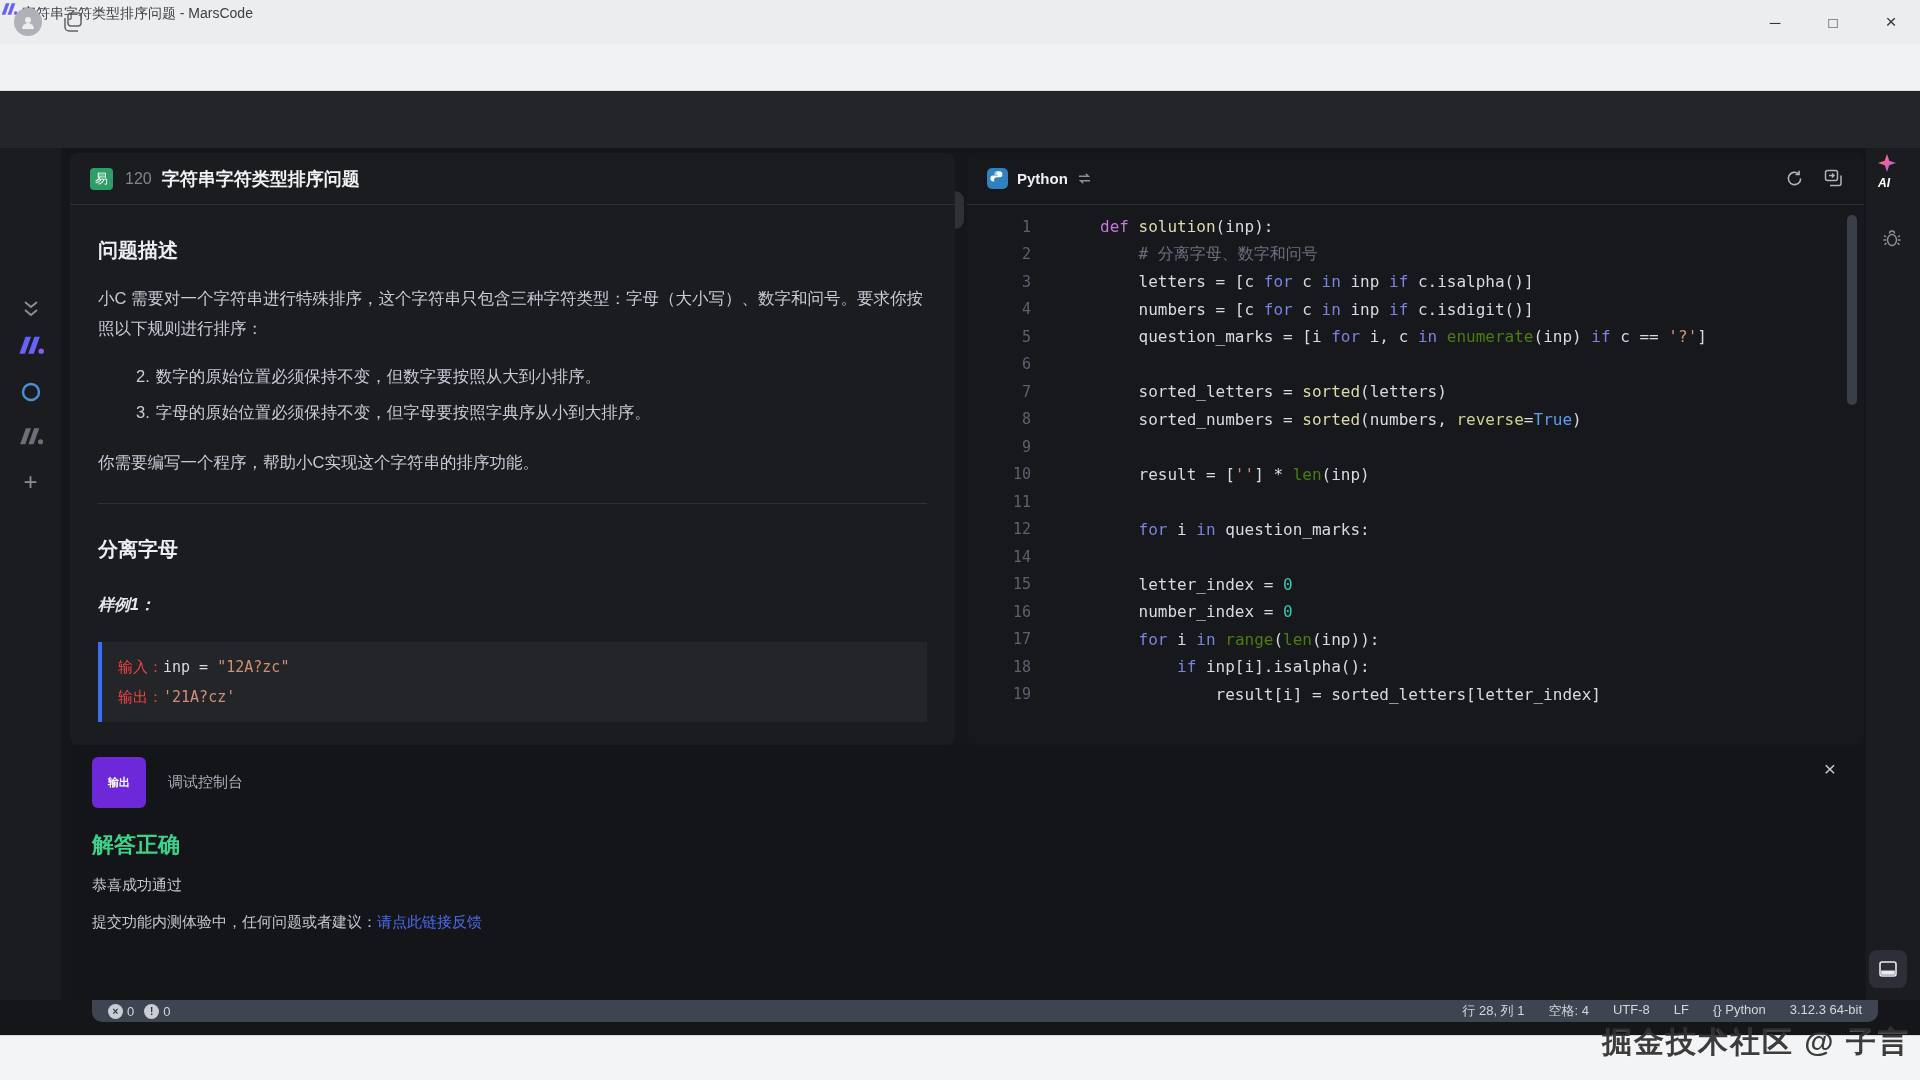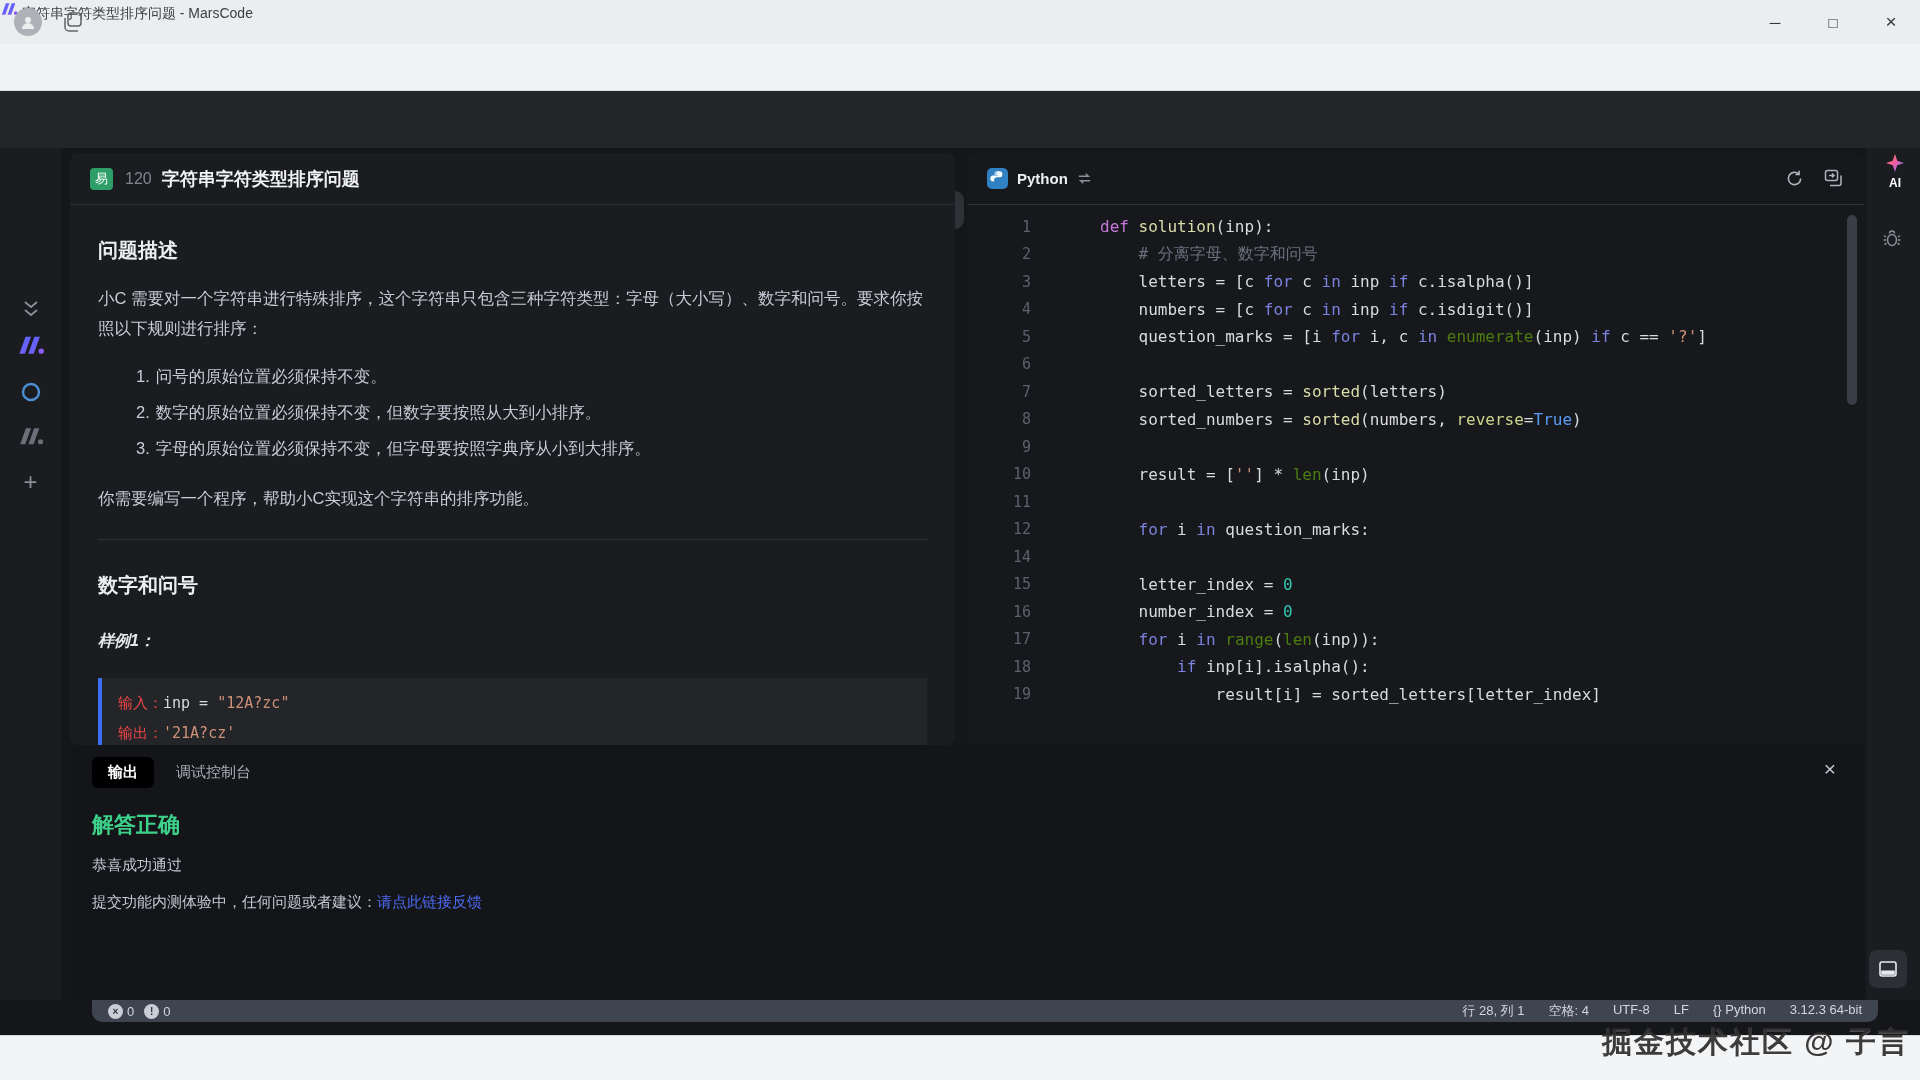--- a/index.html
+++ b/index.html
@@ -51,21 +51,21 @@
   .cl{display:flex;height:27.5px;align-items:center;white-space:pre;}
   .ln{width:64px;text-align:right;color:#5b616d;font-size:15px;flex:none;}
   .ct{margin-left:69px;}
   .tk-kw{color:#c678dd}.tk-kw2{color:#7b82e0}.tk-fn{color:#dcdcaa}.tk-bi{color:#4d7c0f}
   .tk-str{color:#ce9178}.tk-num{color:#2ec8b2}.tk-cm{color:#69707c}.tk-tru{color:#5c9cf5}
   .tk-arg{color:#cdd38d}.tk-pl{color:#d8dade}.tk-label{color:#ef4444}
   #vscroll{left:880px;top:62px;width:10px;height:190px;background:#3a3e46;border-radius:5px;}
 
   
   #console{left:70px;top:745px;width:1794px;height:255px;background:#141518;padding:12px 0 0 22px;box-sizing:border-box;}
-  #tab-output{background:#000000;border-radius:6px;padding:6px 16px;color:#fff;font-weight:bold;font-size:15px;}
+  #tab-output{background:#6d28d9;border-radius:6px;padding:18px 16px;color:#fff;font-weight:bold;font-size:11px;}
   #tab-debug{color:#a9aeb8;font-size:15px;margin-left:22px;}
   #result-title{color:#3dd18a;font-size:22px;font-weight:bold;margin-top:22px;}
   #result-sub{color:#c3c8d1;font-size:15px;margin-top:16px;}
   #feedback{color:#c3c8d1;font-size:15px;margin-top:18px;}
   #feedback a{color:#4d6bf5;text-decoration:none;}
 
   
   #statusbar{left:92px;top:1000px;width:1786px;height:22px;background:#3e4450;border-radius:0 0 10px 10px;
              color:#d2d6de;font-size:13px;justify-content:space-between;padding:0 16px;box-sizing:border-box;}
   .st-ic{width:15px;height:15px;border-radius:50%;background:#c9cdd6;color:#2f333b;font-size:10px;font-weight:bold;
@@ -286,21 +286,21 @@
           <path d="M18 28L27 3h8L26 28z" fill="#6a6f78"></path>
           <circle cx="37" cy="24" r="4" fill="#6a6f78"></circle>
         </svg>
     </div>
     <div class="abs flex stripic" style="top:320px;font-size:24px;color:#8a8f98;">
       <span>+</span>
     </div>
   </div>
 
   <div id="rightstrip" class="abs"></div>
-  <div class="abs" style="left:1878px;top:154px;width:34px;text-align:center;z-index:5;">
+  <div class="abs" style="left:1878px;top:154px;width:34px;text-align:left;z-index:5;font-style:italic;">
     <svg width="18" height="18" viewBox="0 0 16 16">
       <defs>
           <linearGradient id="aig" x1="0" y1="0" x2="1" y2="1">
             <stop offset="0" stop-color="#ff8a3c"></stop>
             <stop offset=".5" stop-color="#f05ca8"></stop>
             <stop offset="1" stop-color="#4b82f7"></stop>
           </linearGradient>
         </defs>
       <path d="M8 0l2 6 6 2-6 2-2 6-2-6-6-2 6-2z" fill="url(#aig)"></path>
       </svg>
@@ -322,27 +322,26 @@
   <div id="problem" class="abs panel">
     <div class="flex panel-head">
       <span class="diff-badge">易</span>
       <span class="prob-id">120</span>
       <span class="prob-title">字符串字符类型排序问题</span>
     </div>
     <div id="prob-body">
       <h2>问题描述</h2>
       <p style="margin:18px 2px 0 0;">小C 需要对一个字符串进行特殊排序，这个字符串只包含三种字符类型：字母（大小写）、数字和问号。要求你按照以下规则进行排序：</p>
       <ol id="rules">
-          <li><span class="rule-num">1.</span><span>问号的原始位置必须保持不变。</span></li>
           <li><span class="rule-num">2.</span><span>数字的原始位置必须保持不变，但数字要按照从大到小排序。</span></li>
           <li><span class="rule-num">3.</span><span>字母的原始位置必须保持不变，但字母要按照字典序从小到大排序。</span></li>
         </ol>
       <p style="margin:20px 0 0 0;">你需要编写一个程序，帮助小C实现这个字符串的排序功能。</p>
       <hr id="prob-hr">
-      <h2 style="margin-top:30px;">数字和问号</h2>
+      <h2 style="margin-top:30px;">分离字母</h2>
       <div class="sample-label">样例1：</div>
       <div id="sample-block">
           <div><span class="tk-label">输入：</span><span class="tk-pl">inp = </span><span class="tk-str">"12A?zc"</span></div>
           <div><span class="tk-label">输出：</span><span class="tk-str">'21A?cz'</span></div>
         </div>
 
     </div>
   </div>
 
   <div id="editor" class="abs">

